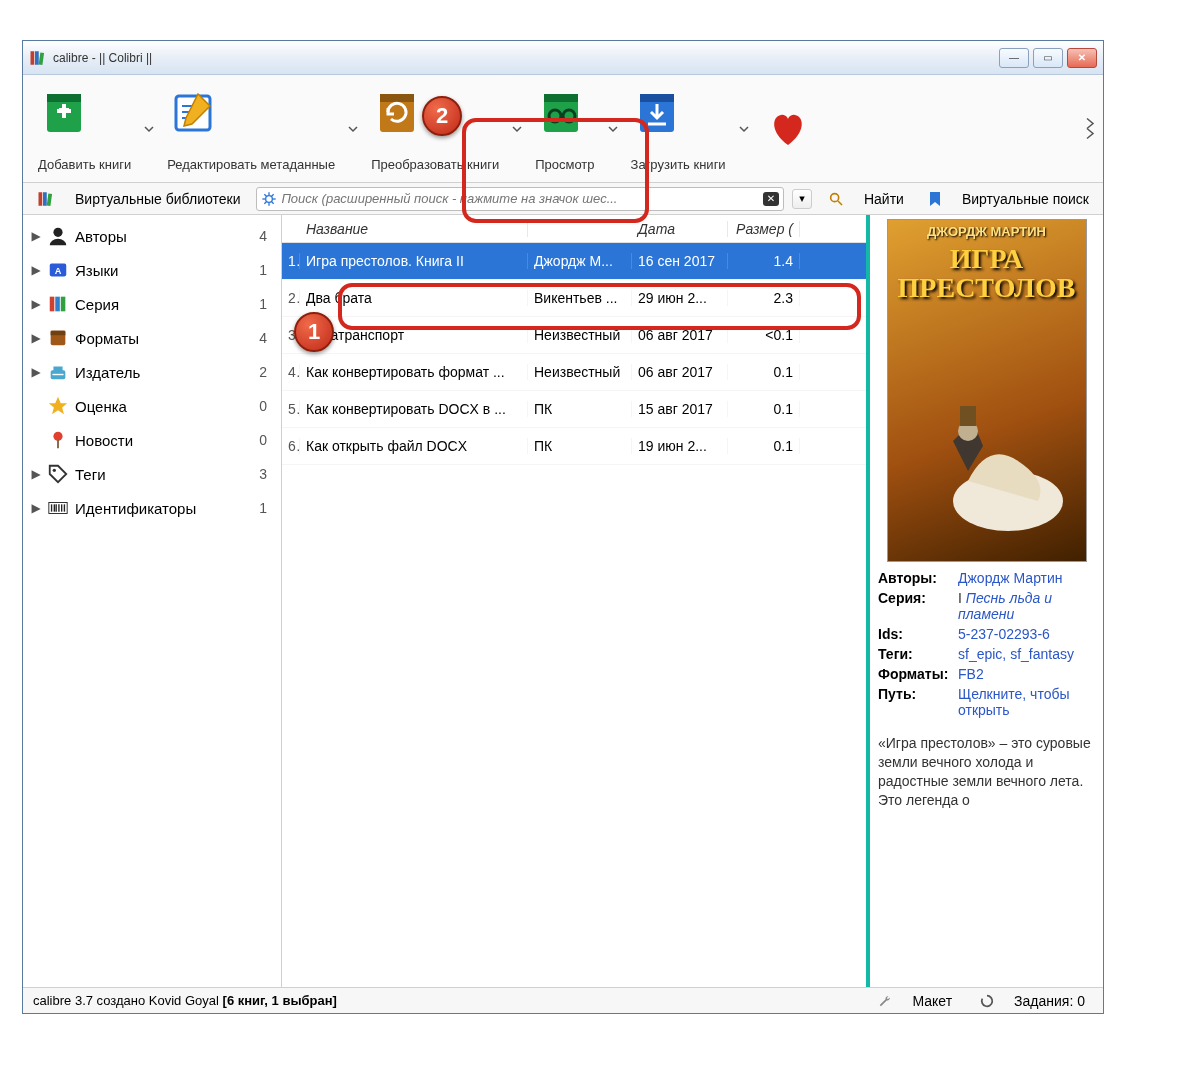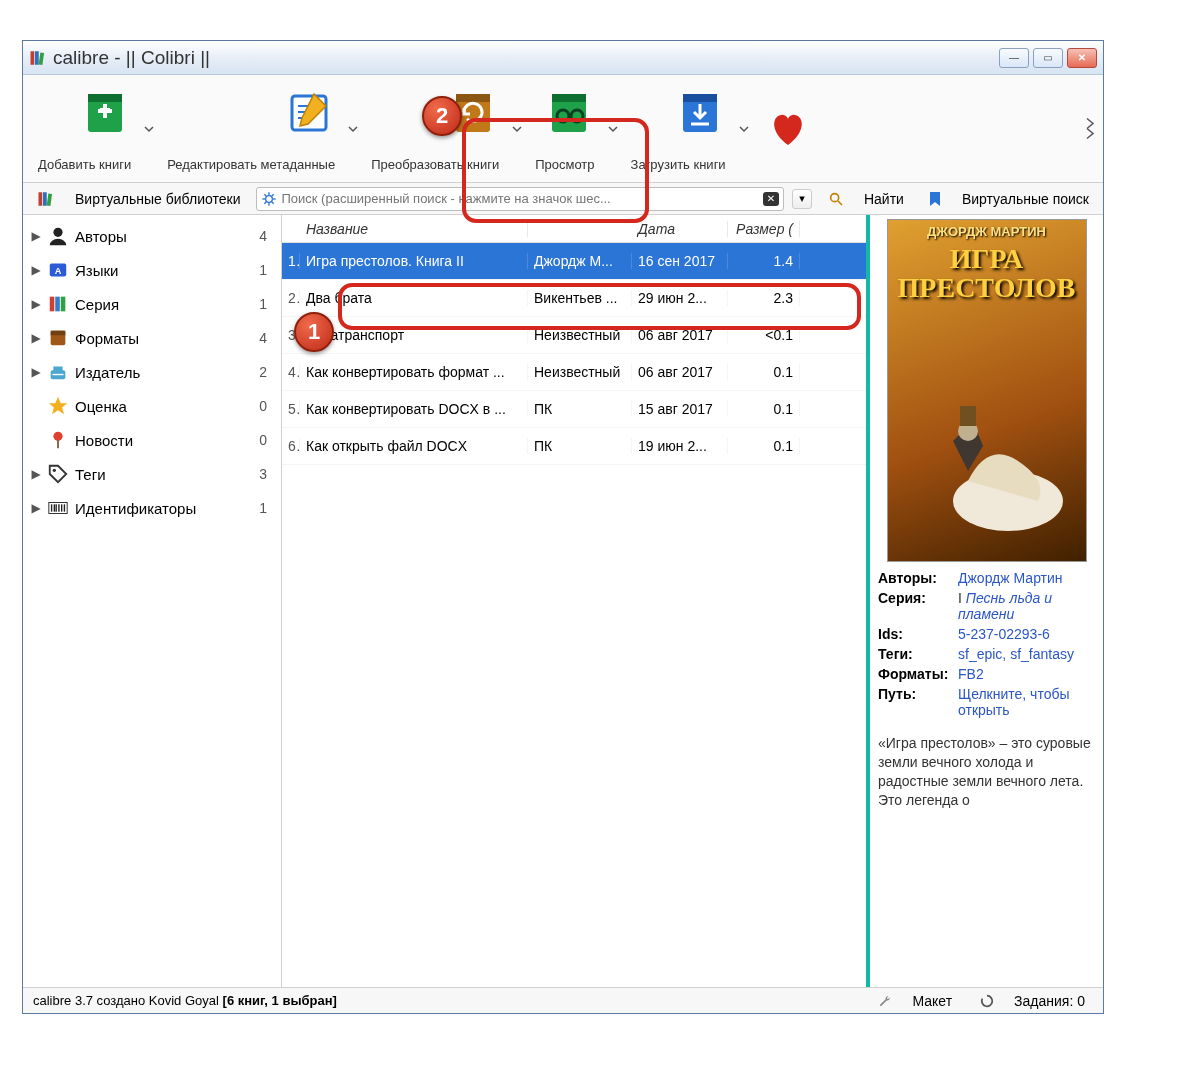--- a/index.html
+++ b/index.html
@@ -2,39 +2,39 @@
 <html><head>
 <meta charset="utf-8">
 <style>
 * { box-sizing: border-box; margin: 0; padding: 0; }
 body { font-family: "Segoe UI", Tahoma, sans-serif; font-size: 13px; background: #fff; width: 1200px; height: 1070px; overflow: hidden; position: relative; }
 
 
 .window { position: absolute; top: 40px; left: 22px; width: 1082px; height: 974px; border: 1px solid #5a7aa0; background: #fff; display: flex; flex-direction: column; }
 .titlebar { height: 34px; background: linear-gradient(#fff,#e8eef7 50%,#d7e4f2); display: flex; align-items: center; padding: 0 6px; border-bottom: 1px solid #b8c8dc; }
 .titlebar .app-icon { width: 18px; height: 18px; margin-right: 6px; }
-.titlebar .title { font-size: 19px; color: #333; flex: 1; }
+.titlebar .title { font-size: 12px; color: #333; flex: 1; }
 .win-btns { display: flex; gap: 4px; }
 .win-btn { width: 30px; height: 20px; border: 1px solid #8aa0bc; background: linear-gradient(#f7fbff,#d9e7f7); border-radius: 3px; display: flex; align-items: center; justify-content: center; font-size: 10px; color: #444; }
 .win-btn.close { background: linear-gradient(#f7c0b4,#e66a55); color: #fff; border-color: #b34a3a; font-weight: bold; }
 
 
 .toolbar { height: 108px; background: #fafafa; border-bottom: 1px solid #d0d0d0; display: flex; align-items: center; padding: 0 4px; position: relative; }
-.tbtn { display: flex; flex-direction: column; align-items: flex-end; justify-content: flex-end; padding: 8px 10px 6px; height: 100px; gap: 18px; cursor: pointer; border: 1px solid transparent; border-radius: 4px; }
+.tbtn { display: flex; flex-direction: column; align-items: flex-start; justify-content: flex-end; padding: 8px 10px 6px; height: 100px; gap: 18px; cursor: pointer; border: 1px solid transparent; border-radius: 4px; }
 .tbtn .ico { width: 52px; height: 52px; border-radius: 6px; display: flex; align-items: center; justify-content: center; }
 .tbtn .lbl { font-size: 13px; color: #333; white-space: nowrap; }
 .tarrow { width: 14px; display: flex; align-items: center; justify-content: center; cursor: pointer; }
 .tarrow svg { width: 10px; height: 10px; }
 .chev-r { position: absolute; right: 6px; top: 50%; transform: translateY(-50%); }
 
 
 .subbar { height: 32px; background: #f7f7f7; border-bottom: 1px solid #d0d0d0; display: flex; align-items: center; padding: 0 6px; gap: 8px; }
 .subbtn { display: flex; align-items: center; gap: 20px; padding: 2px 8px; cursor: pointer; font-size: 14px; }
 .search-wrap { flex: 1; display: flex; align-items: center; border: 1px solid #bdbdbd; border-radius: 3px; background: #fff; height: 24px; padding: 0 4px; gap: 4px; }
-.search-wrap input { flex: 1; border: none; outline: none; font-size: 13px; color: #888; background: transparent; }
+.search-wrap input { flex: 1; border: none; outline: none; font-size: 13px; font-style: italic; color: #888; background: transparent; }
 .minibtn { width: 20px; height: 20px; border: 1px solid #ccc; border-radius: 3px; background: linear-gradient(#fff,#eee); display: flex; align-items: center; justify-content: center; font-size: 11px; cursor: pointer; }
 
 
 .main { flex: 1 1 auto; display: flex; min-height: 0; }
 
 
 .sidebar { width: 259px; border-right: 1px solid #d0d0d0; background: #fff; overflow: auto; padding: 4px 0; }
 .srow { display: flex; align-items: center; height: 34px; padding: 0 8px; gap: 6px; font-size: 15px; cursor: pointer; }
 .srow .caret { width: 10px; text-align: center; color: #555; font-size: 12px; }
 .srow .sicon { width: 22px; height: 22px; display: flex; align-items: center; justify-content: center; }

